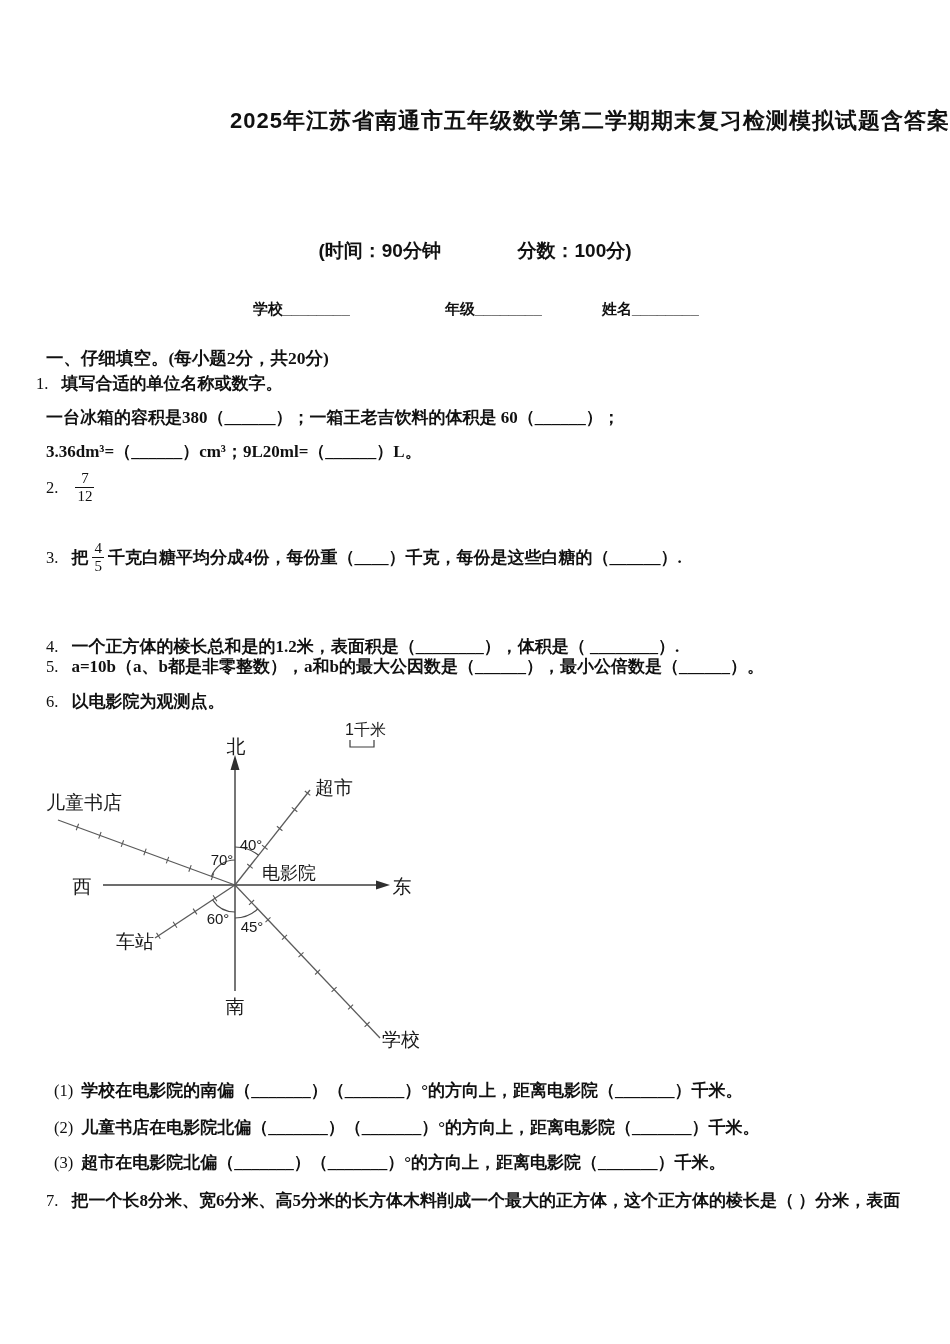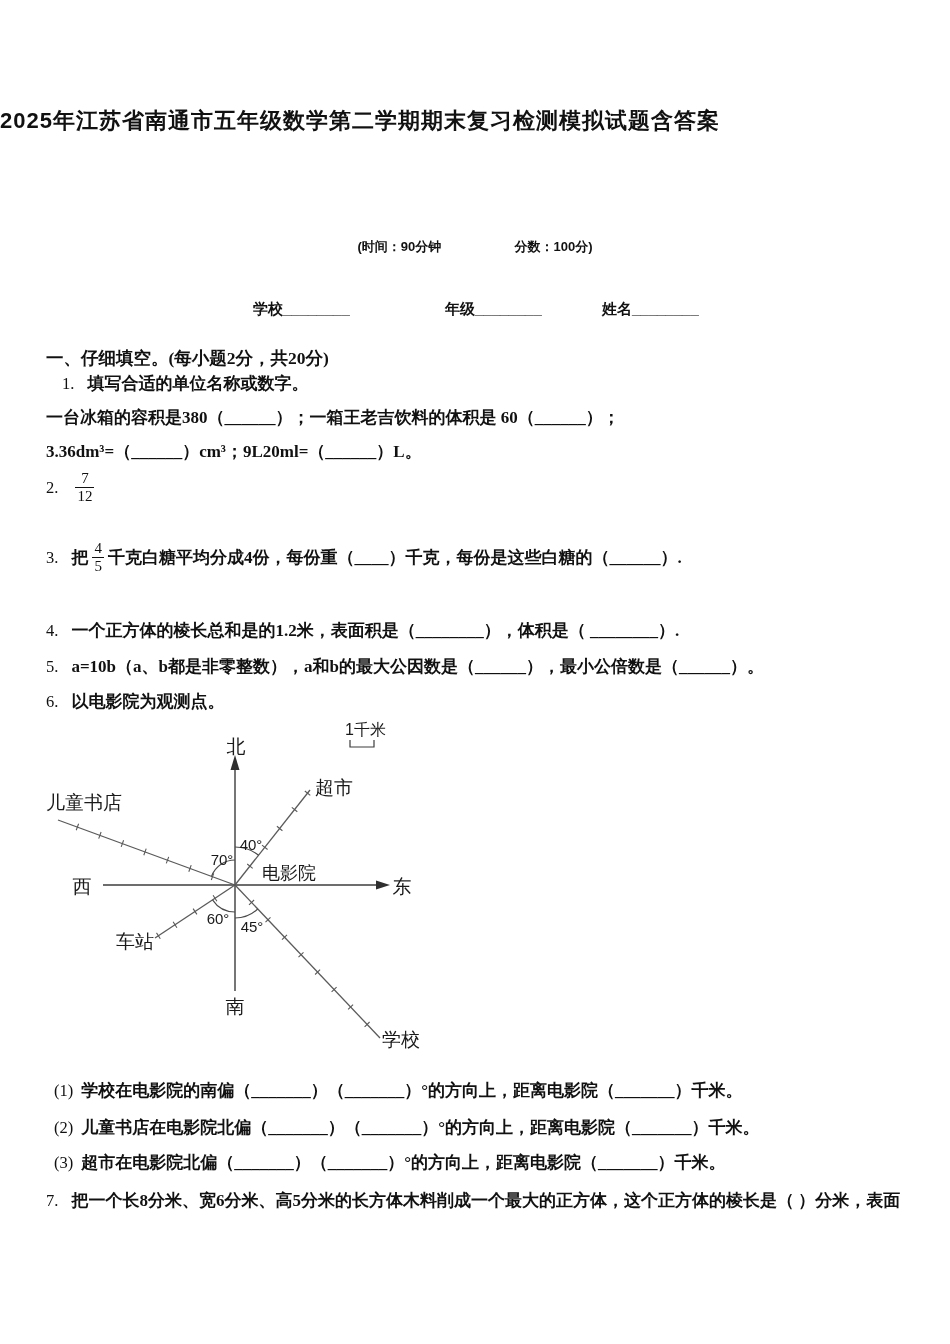--- a/index.html
+++ b/index.html
@@ -1,22 +1,22 @@
 <!DOCTYPE html>
 <html><head>
 <meta charset="utf-8">
 <style>
   html,body{margin:0;padding:0;}
   body{
     width:950px;height:1344px;position:relative;background:#ffffff;color:#111;
     font-family:"Liberation Sans","DejaVu Sans",sans-serif;overflow:hidden;
   }
   .abs{position:absolute;}
-  .title{top:106px;left:0;width:100%;text-align:left;font-size:22px;font-weight:700;letter-spacing:1px;}
-  .meta{top:238px;left:0;width:100%;text-align:center;font-size:13px;font-weight:700;white-space:nowrap;}
+  .title{top:106px;left:0;width:100%;text-align:right;font-size:22px;font-weight:700;letter-spacing:1px;}
+  .meta{top:238px;left:0;width:100%;text-align:center;font-size:19px;font-weight:700;white-space:nowrap;}
   .meta-gap{display:inline-block;width:66px;}
   .field{top:300px;font-size:15px;font-weight:700;white-space:nowrap;}
   .f0{left:253px;} .f1{left:445px;} .f2{left:602px;}
   .hdr{top:346px;left:46px;font-size:17.5px;font-weight:700;font-family:"Liberation Serif","DejaVu Serif",serif;white-space:nowrap;}
   .line{font-family:"Liberation Serif","DejaVu Serif",serif;font-weight:700;font-size:17px;white-space:nowrap;}
   .qnum{font-family:"Liberation Serif","DejaVu Serif",serif;font-weight:400;font-size:16.5px;margin-right:13px;}
   .qrow{display:flex;align-items:center;white-space:nowrap;}
   .frac{display:inline-flex;flex-direction:column;align-items:center;
         font-family:"Liberation Serif","DejaVu Serif",serif;font-weight:400;
         font-size:15px;line-height:1.15;margin:0 4px;}
@@ -37,21 +37,21 @@
   <span class="meta-gap"></span>
   <span>分数：100分)</span>
 </div>
 
 <div class="abs field f0">学校________</div>
 <div class="abs field f1">年级________</div>
 <div class="abs field f2">姓名________</div>
 
 <div class="abs hdr">一、仔细填空。(每小题2分，共20分)</div>
 
-<div class="abs line" style="top:372px;left:62px;text-align:right;">
+<div class="abs line" style="top:372px;left:36px;text-align:right;">
   <span class="qnum">1.</span><span>填写合适的单位名称或数字。</span>
 </div>
 <div class="abs line" style="top:406px;left:46px;">一台冰箱的容积是380（______）；一箱王老吉饮料的体积是 60（______）；</div>
 <div class="abs line" style="top:440px;left:46px;">3.36dm³=（______）cm³；9L20ml=（______）L。</div>
 
 <div class="abs line qrow" style="top:470px;left:46px;">
   <span class="qnum">2.</span>
   <span class="frac">
     <span class="fn">7</span>
     <span class="fd">12</span>
@@ -61,21 +61,21 @@
 <div class="abs line qrow" style="top:540px;left:46px;">
   <span class="qnum">3.</span>
   <span>把</span>
   <span class="frac">
     <span class="fn">4</span>
     <span class="fd">5</span>
   </span>
   <span>千克白糖平均分成4份，每份重（____）千克，每份是这些白糖的（______）.</span>
 </div>
 
-<div class="abs line" style="top:619px;left:46px;">
+<div class="abs line" style="top:635px;left:46px;">
   <span class="qnum">4.</span><span>一个正方体的棱长总和是的1.2米，表面积是（________），体积是（ ________）.</span>
 </div>
 <div class="abs line" style="top:655px;left:46px;">
   <span class="qnum">5.</span><span>a=10b（a、b都是非零整数），a和b的最大公因数是（______），最小公倍数是（______）。</span>
 </div>
 <div class="abs line" style="top:690px;left:46px;">
   <span class="qnum">6.</span><span>以电影院为观测点。</span>
 </div>
 
 <svg class="abs" style="top:703px;left:40px;" width="430" height="355" viewBox="0 0 430 355">

